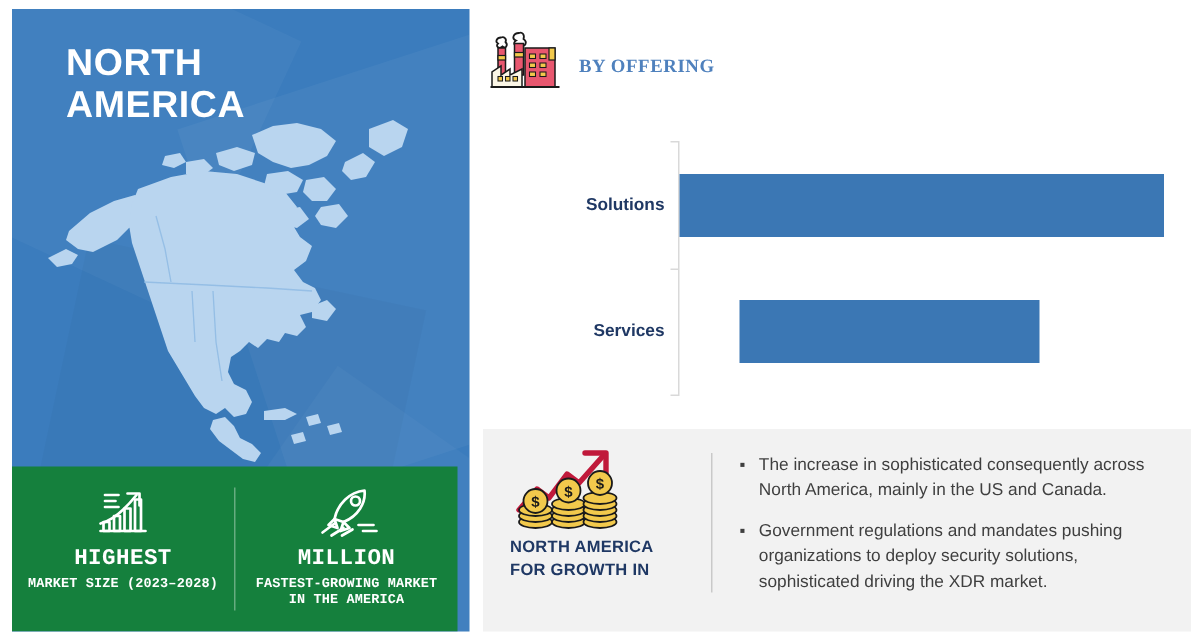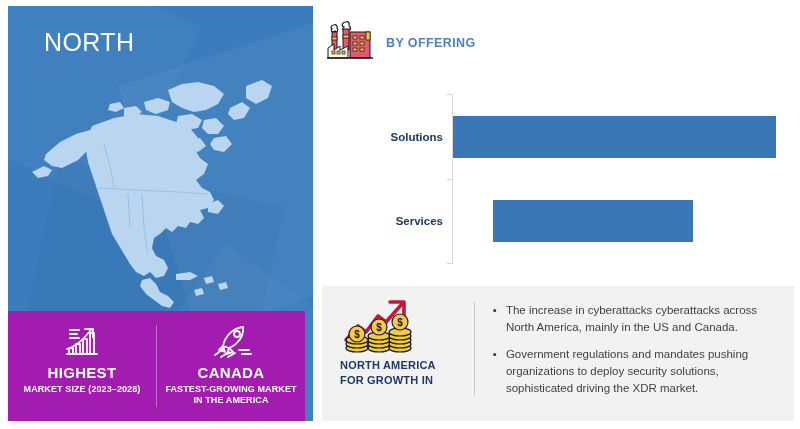--- a/index.html
+++ b/index.html
@@ -22,36 +22,37 @@
   .facet{position:absolute;background:rgba(255,255,255,0.035);}
   .f1{left:-40px;top:-30px;width:200px;height:200px;transform:rotate(25deg);}
   .f2{right:-60px;top:40px;width:220px;height:260px;transform:rotate(-18deg);background:rgba(255,255,255,0.045);}
   .f3{left:30px;bottom:60px;width:230px;height:180px;transform:rotate(12deg);background:rgba(0,0,0,0.025);}
   .f4{right:-30px;bottom:-20px;width:180px;height:160px;transform:rotate(35deg);background:rgba(255,255,255,0.03);}
 
   .region-title{
     position:absolute;left:36px;top:22px;
     color:#ffffff;
     font-size:25px;line-height:1.12;
-    font-weight:400;letter-spacing:.4px;
+    font-weight:700;letter-spacing:.4px;
     z-index:3;
   }
 
   .map-wrap{
     position:absolute;left:10px;top:62px;width:290px;height:245px;
     z-index:2;
   }
   .map-wrap svg{display:block;width:100%;height:100%;}
 
   
   .region-footer{
     position:absolute;left:0;bottom:0;width:297px;height:110px;
-    background:#a21caf;
+    background:#15803d;
     display:flex;align-items:stretch;
     z-index:4;
+    font-family:Liberation Mono, monospace;
   }
   .stat{
     flex:1;display:flex;flex-direction:column;align-items:center;
     justify-content:flex-start;padding-top:10px;
     color:#ffffff;text-align:center;
   }
   .stat-divider{
     width:1px;margin:14px 0;background:rgba(255,255,255,0.35);
   }
   .stat-icon{height:40px;display:flex;align-items:center;justify-content:center;}
@@ -64,21 +65,21 @@
   }
 
   
   .chart-panel{
     position:absolute;left:322px;top:6px;width:472px;height:272px;
     background:#ffffff;
   }
   .chart-head{
     position:absolute;left:4px;top:14px;display:flex;align-items:center;gap:12px;
   }
-  .chart-head-text{display:flex;flex-direction:column;justify-content:center;}
+  .chart-head-text{display:flex;flex-direction:column;justify-content:center;font-family:Liberation Serif, serif;}
   .chart-title{
     color:#4f81bd;font-size:12.5px;font-weight:700;letter-spacing:.4px;
     line-height:1.25;
   }
   .chart-sub{
     color:#1f3864;font-size:11.5px;font-weight:700;letter-spacing:.1px;
     line-height:1.3;margin-top:1px;
   }
 
   .plot{
@@ -137,20 +138,21 @@
 <div class="root">
 
   <div class="region-panel">
     <div class="facet f1"></div>
     <div class="facet f2"></div>
     <div class="facet f3"></div>
     <div class="facet f4"></div>
 
     <div class="region-title">
       <div>NORTH</div>
+      <div>AMERICA</div>
     </div>
 
     <div class="map-wrap">
       <svg viewBox="0 0 290 245" xmlns="http://www.w3.org/2000/svg">
         <g fill="#b9d5ef">
 
           <path d="M28 86 L42 74 L58 66 L72 62 L82 66 L86 74 L80 80 L68 84 L60 92 L52 96
                    L44 100 L34 98 L26 92 Z"></path>
           <path d="M14 104 L26 98 L34 102 L30 108 L20 110 Z"></path>
 
@@ -220,21 +222,21 @@
         <div class="stat-icon">
           <svg width="44" height="38" viewBox="0 0 44 38" fill="none" stroke="#ffffff" stroke-width="1.8" stroke-linecap="round" stroke-linejoin="round">
             <path d="M14 24 C16 14 24 6 34 5 C35 13 30 22 20 26 Z"></path>
             <circle cx="28" cy="12" r="3"></circle>
             <path d="M14 24 L10 28 L16 30 Z"></path>
             <path d="M20 26 L24 30 L18 32 Z"></path>
             <path d="M6 33 L14 27 M12 35 L20 30 M19 35 L26 31"></path>
             <path d="M30 28 H40 M33 32 H42"></path>
           </svg>
         </div>
-        <div class="stat-head">CANADA</div>
+        <div class="stat-head">MILLION</div>
         <div class="stat-sub">FASTEST-GROWING MARKET IN THE AMERICA</div>
       </div>
 
     </div>
   </div>
 
   <div class="chart-panel">
 
     <div class="chart-head">
       <div>
@@ -341,21 +343,21 @@
           <div>NORTH AMERICA</div>
           <div>FOR GROWTH IN</div>
         </div>
       </div>
 
       <div class="drivers-divider"></div>
 
       <div class="drivers-list" id="drivers-list">
           <div class="bullet-item">
             <span class="bullet-mark">▪</span>
-            <span class="bullet-text">The increase in cyberattacks cyberattacks across North America, mainly in the US and Canada.</span>
+            <span class="bullet-text">The increase in sophisticated consequently across North America, mainly in the US and Canada.</span>
           </div>
           <div class="bullet-item">
             <span class="bullet-mark">▪</span>
             <span class="bullet-text">Government regulations and mandates pushing organizations to deploy security solutions, sophisticated driving the XDR market.</span>
           </div>
         </div>
 
     </div>
   </div>
 

